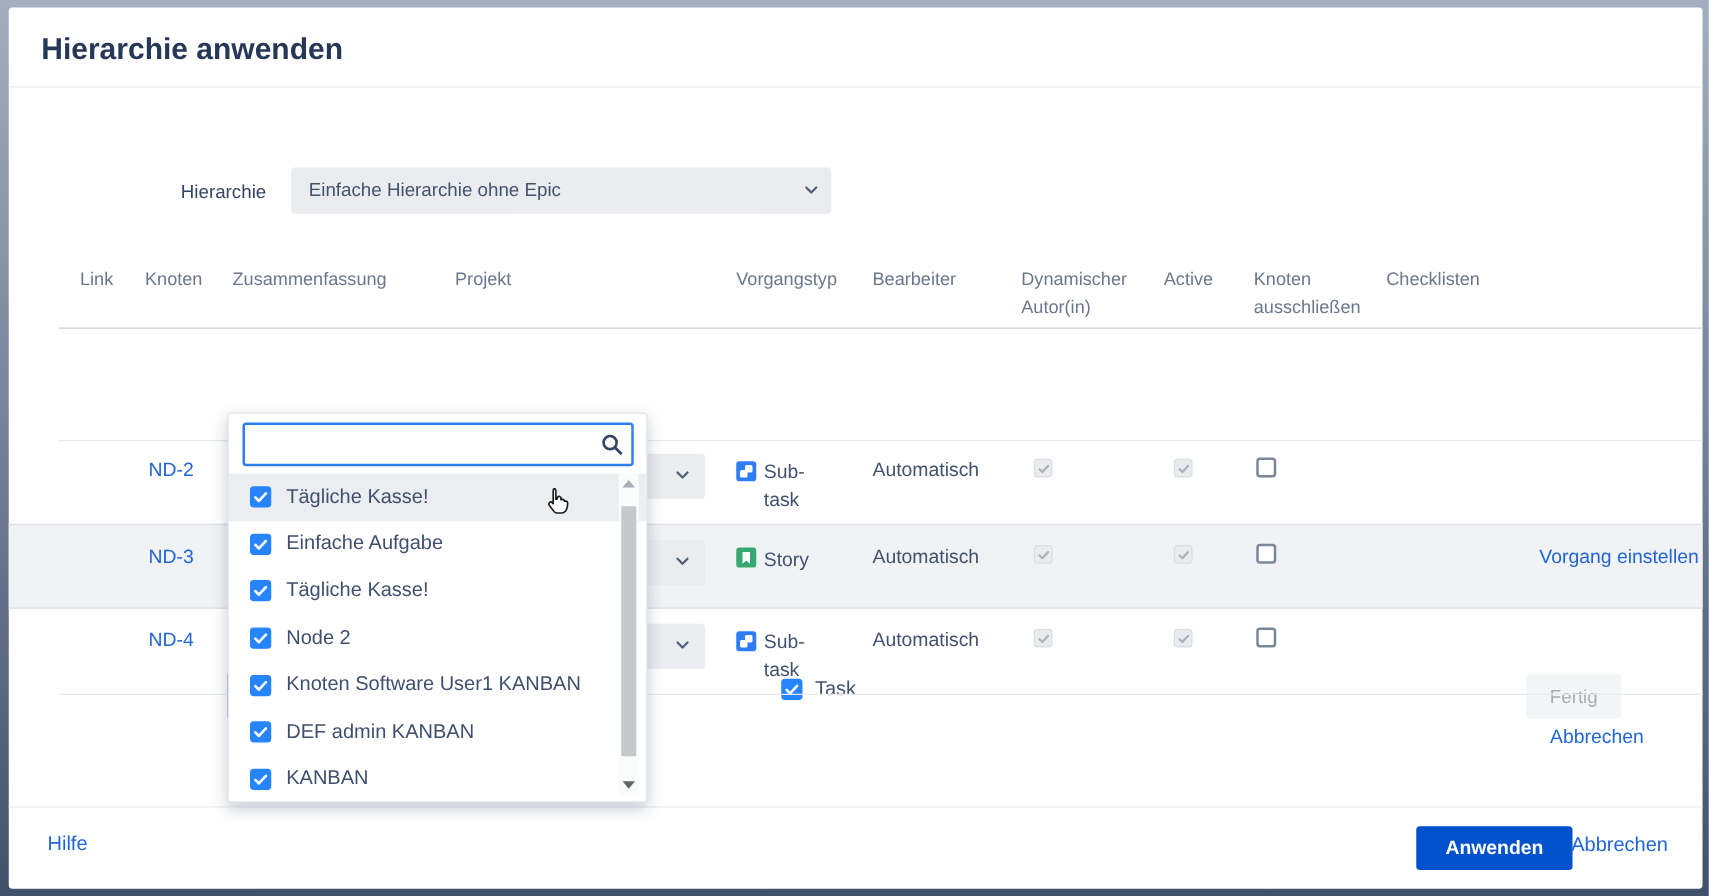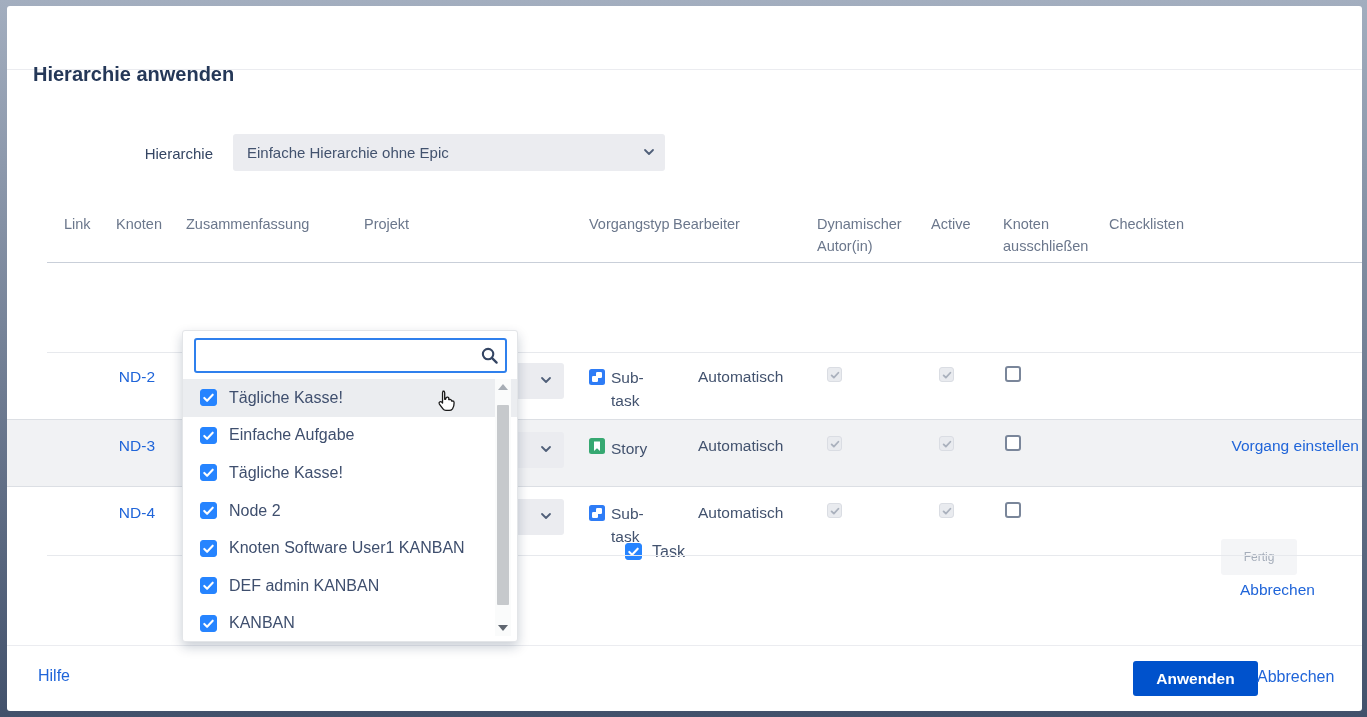--- a/index.html
+++ b/index.html
@@ -9,21 +9,21 @@
     background:linear-gradient(#a3aebf, #42516b);
     position:relative;
     color:#42526e;
   }
   .dialog {
     position:absolute; left:7px; top:6px; right:5px; bottom:6px;
     background:#fff; border-radius:3px;
   }
   
   .dlg-header { position:absolute; left:0; right:0; top:0; height:64px; border-bottom:1px solid #ebecf0; }
-  .dlg-title { position:absolute; left:26px; top:20px; font-size:20px; font-weight:600; color:#253858;margin-top:37px; }
+  .dlg-title { position:absolute; left:26px; top:20px; font-size:24px; font-weight:600; color:#253858; }
   
   .hier-label { position:absolute; left:110px; top:139px; width:96px; text-align:right; font-size:15px; color:#344563; }
   .hier-select {
     position:absolute; left:226px; top:128px; width:432px; height:37px;
     background:#ebecf0; border-radius:3px; display:flex; align-items:center;
     padding:0 30px 0 14px; font-size:15px; color:#42526e; cursor:pointer;
   }
   .hier-select .chev { position:absolute; right:10px; top:12px; }
   
   .col-label { position:absolute; top:207px; font-size:14.5px; color:#6b778c; line-height:1.55; }
@@ -56,21 +56,21 @@
   .proj-avatar { position:absolute; left:379px; top:276px; width:22px; height:22px; border-radius:3px;
     background:linear-gradient(#29c5d8, #17a9c9); overflow:hidden; }
   .proj-avatar .cam { position:absolute; left:4px; top:3px; width:13px; height:13px; border-radius:50%;
     background:#8250d8; border:2px solid #e9e2f7; }
   .proj-avatar .cam::after { content:""; position:absolute; left:2.5px; top:2.5px; width:4px; height:4px; border-radius:50%; background:#5a2fae; }
   .proj-avatar .base { position:absolute; left:6px; bottom:1px; width:10px; height:3px; border-radius:2px; background:#b79ae8; }
   .proj-label { position:absolute; left:409px; top:280px; font-size:16px; color:#2065d9; cursor:pointer; }
   .task-cb { left:618px; top:281px; }
   .task-label { position:absolute; left:645px; top:281px; font-size:16px; color:#42526e; }
   .done-btn { position:absolute; left:1214px; top:277px; width:76px; height:36px; background:#f4f5f7;
-    border:none; border-radius:3px; color:#a5adba; font-size:12px; font-family:inherit; }
+    border:none; border-radius:3px; color:#a5adba; font-size:15px; font-family:inherit; }
   .editor-cancel { position:absolute; left:1233px; top:319px; font-size:15.5px; color:#2065d9; cursor:pointer; }
   
   .dd-panel {
     position:absolute; left:175px; top:324px; width:336px; height:312px;
     background:#fff; border-radius:3px; border:1px solid #e3e5e8;
     box-shadow:0 5px 12px rgba(9,30,66,0.22); z-index:10; overflow:hidden;
   }
   .dd-search {
     position:absolute; left:11px; top:7px; width:313px; height:35px;
     border:2px solid #2f80ed; border-radius:3px; background:#fff;
@@ -117,21 +117,21 @@
           <path d="M2 4l4 4 4-4" fill="none" stroke="#505f79" stroke-width="1.8" stroke-linecap="round" stroke-linejoin="round"></path>
         </svg>
     </span>
   </div>
 
   <div class="col-label" style="left:57px">Link</div>
   <div class="col-label" style="left:109px">Knoten</div>
   <div class="col-label" style="left:179px">Zusammenfassung</div>
   <div class="col-label" style="left:357px">Projekt</div>
   <div class="col-label" style="left:582px">Vorgangstyp</div>
-  <div class="col-label" style="left:666px">Bearbeiter</div>
+  <div class="col-label" style="left:691px">Bearbeiter</div>
   <div class="col-label" style="left:810px;width:96px">Dynamischer Autor(in)</div>
   <div class="col-label" style="left:924px">Active</div>
   <div class="col-label" style="left:996px;width:92px">Knoten ausschließen</div>
   <div class="col-label" style="left:1102px">Checklisten</div>
   <div class="hdr-line"></div>
 
   <div class="trow" style="top:256px;height:90px">
     <div class="issue-btn">
       <span>Vorgang wählen</span>
       <span class="chev">

